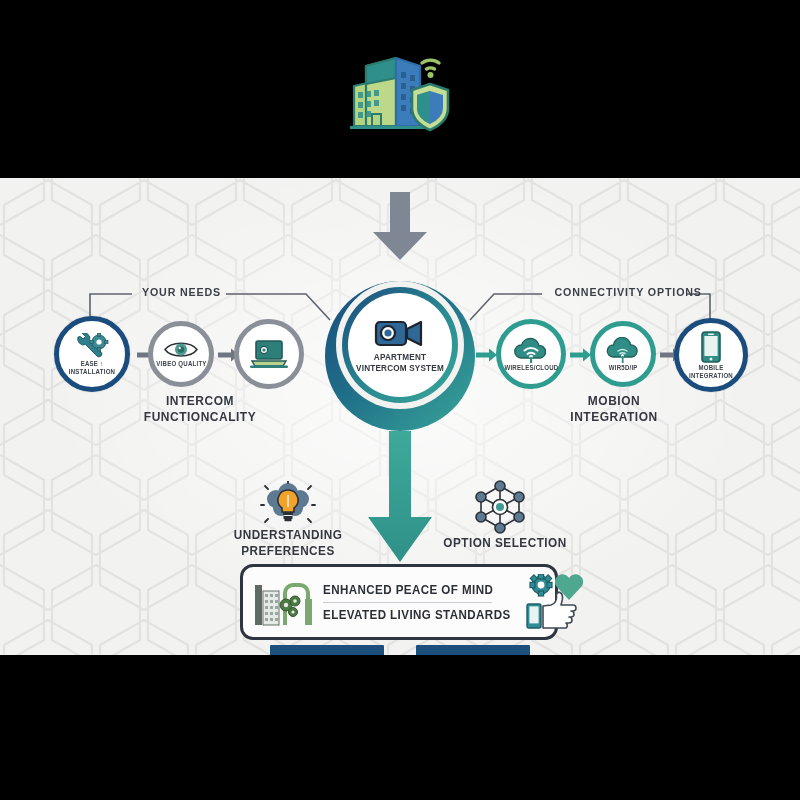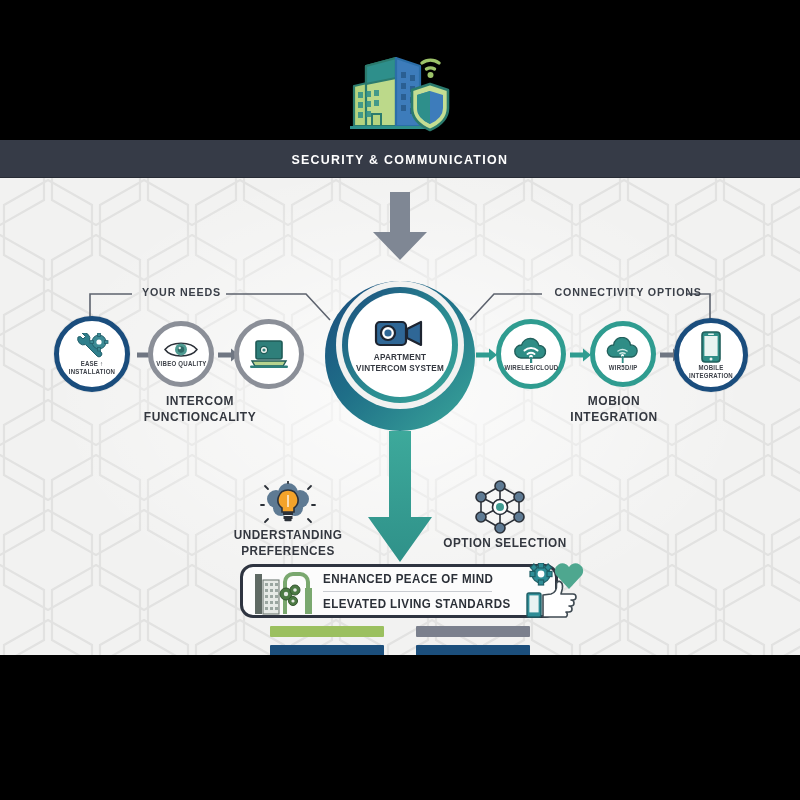--- a/index.html
+++ b/index.html
@@ -89,21 +89,21 @@
   .featCap{ position:absolute; font-size:12.4px; font-weight:bold; color:#33373f;
     text-align:center; line-height:1.25; letter-spacing:.5px; transform:scaleX(.95);
     white-space:pre-line; }
   #cap-understanding{ left:213px; top:350px; width:150px; }
   #cap-option{ left:430px; top:358px; width:150px; }
 
   #icon-bulb{ position:absolute; left:260px; top:303px; }
   #icon-net{ position:absolute; left:471px; top:300px; }
 
   
-  #outcome{ position:absolute; left:240px; top:386px; width:318px; height:54px;
+  #outcome{ position:absolute; left:240px; top:386px; width:318px; height:76px;
     background:#fcfcfc; border:3px solid #2e3440; border-radius:13px;
     display:flex; align-items:center; }
   #outcome .bicon{ width:64px; height:54px; margin-left:8px; flex:0 0 auto; }
   #outcome .lines{ flex:1 1 auto; padding:0 4px 0 8px; }
   #outcome .ln{ font-size:12.2px; font-weight:bold; color:#2b3038; letter-spacing:.45px;
     transform:scaleX(.95); transform-origin:left center; padding:4px 0; white-space:nowrap; }
   #outcome .sep{ height:1px; background:#c9ccd1; margin:1px 28px 1px 0; }
   #outcome .ricon{ width:62px; height:56px; margin-right:10px; flex:0 0 auto; }
 </style>
 </head>
@@ -152,23 +152,20 @@
       </g>
 
       <rect x="6" y="82" width="78" height="3" fill="#2e8f8b"></rect>
 
       <path d="M86 40 L104 46 L104 64 Q104 78 86 86 Q68 78 68 64 L68 46 Z" fill="#c4de93" stroke="#2b7b6e" stroke-width="2.6" stroke-linejoin="round"></path>
       <path d="M86 47 L99 51 L99 64 Q99 74 86 80 Q73 74 73 64 L73 51 Z" fill="#3d7cbb"></path>
       <path d="M86 47 L86 80 Q73 74 73 64 L73 51 Z" fill="#2e8f8b"></path>
     </svg>
   </div>
 
-  <div id="titlebar">
-    <span class="t">SECURITY &amp; COMMUNICATION</span>
-  </div>
 
   <div id="canvas">
 
     <svg id="hexes" viewBox="0 0 800 477" preserveAspectRatio="none">
       <defs>
         <pattern id="hexpat" width="96" height="110" patternUnits="userSpaceOnUse">
           <g fill="none" stroke="#e2e2e1" stroke-width="2.2">
             <polygon points="48,2 92,27 92,77 48,102 4,77 4,27"></polygon>
             <polygon points="0,-53 44,-28 44,22 0,47 -44,22 -44,-28"></polygon>
             <polygon points="96,-53 140,-28 140,22 96,47 52,22 52,-28"></polygon>

